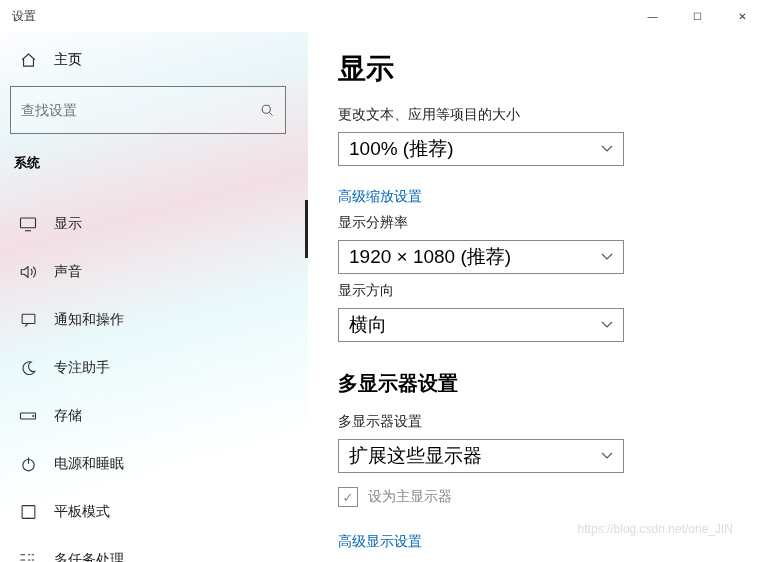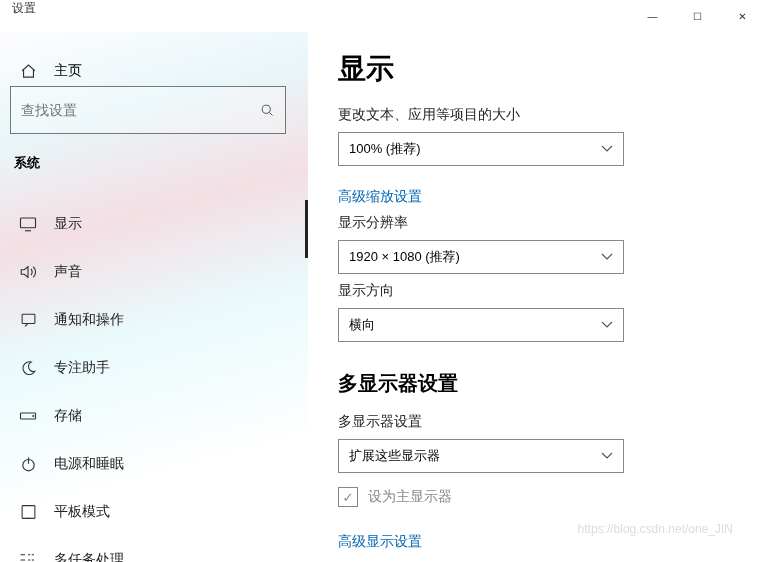--- a/index.html
+++ b/index.html
@@ -1,36 +1,36 @@
 <!DOCTYPE html>
 <html><head>
 <meta charset="utf-8">
 <style>
 * { margin: 0; padding: 0; box-sizing: border-box; font-family: "Microsoft YaHei", "Segoe UI", sans-serif; }
 body { width: 765px; height: 562px; background: #fff; overflow: hidden; display: flex; flex-direction: column; }
-.titlebar { height: 32px; display: flex; align-items: flex-start; padding-left: 12px; font-size: 12px; color: #333; }
+.titlebar { height: 32px; display: flex; align-items: center; padding-left: 12px; font-size: 12px; color: #333; }
 .win-controls { margin-left: auto; display: flex; }
 .win-btn { width: 45px; height: 32px; display: flex; align-items: center; justify-content: center; font-size: 10px; }
 .main { flex: 1; display: flex; min-height: 0; }
 .sidebar { width: 308px; padding: 8px 0 0 8px; position: relative; background: linear-gradient(165deg,#fdfdff 0%,#e9f6f9 18%,#f3dfe4 36%,#eafafc 55%,#ffffff 80%); }
-.home-row { display: flex; align-items: flex-end; height: 40px; padding-left: 8px; cursor: default; }
+.home-row { display: flex; align-items: center; height: 40px; padding-left: 8px; cursor: default; }
 .home-row .icon, .nav-item .icon { width: 24px; display: flex; justify-content: center; color: #333; }
 .home-row .lbl { margin-left: 14px; font-size: 14px; }
 .searchbox { margin: 6px 22px 14px 2px; height: 48px; border: 1px solid #777; display: flex; align-items: center; padding: 0 10px; background: rgba(255,255,255,0.25); }
 .searchbox input { flex: 1; border: none; outline: none; background: transparent; font-size: 14px; color: #666; }
 .cat-header { font-size: 13px; font-weight: 600; padding: 6px 0 14px 6px; }
 .nav-list { margin-top: 14px; }
 .nav-item { display: flex; align-items: center; height: 48px; padding-left: 8px; position: relative; cursor: default; }
 .nav-item .lbl { margin-left: 14px; font-size: 14px; color: #222; }
 .sel-indicator { position: absolute; right: 0; top: 0; width: 3px; height: 58px; background: #222; }
 .content { flex: 1; padding: 18px 30px 10px 30px; overflow: hidden; position: relative; }
 h1 { font-size: 28px; font-weight: 600; margin-bottom: 18px; }
 h2 { font-size: 20px; font-weight: 600; margin: 28px 0 16px 0; }
 .field-label { font-size: 14px; color: #222; margin: 8px 0 8px 0; }
-.dropdown { width: 286px; height: 34px; border: 1px solid #888; display: flex; align-items: center; padding: 14px 10px; justify-content: space-between; font-size: 13px; cursor: default; }
+.dropdown { width: 286px; height: 34px; border: 1px solid #888; display: flex; align-items: center; padding: 14px 10px; justify-content: space-between; font-size: 19px; cursor: default; }
 .chev { color: #555; }
 .linkish { color: #0066b4; font-size: 14px; margin-top: 22px; display: inline-block; cursor: default; }
 .chk-row { display: flex; align-items: center; margin-top: 14px; color: #888; font-size: 14px; }
 .chk { width: 20px; height: 20px; border: 1px solid #888; margin-right: 10px; display: flex; align-items: center; justify-content: center; color: #888; font-size: 13px; }
 .watermark { position: absolute; right: 32px; bottom: 26px; font-size: 12px; color: #dcdcdc; }
 svg { display: block; }
 </style>
 </head>
 <body>
 

